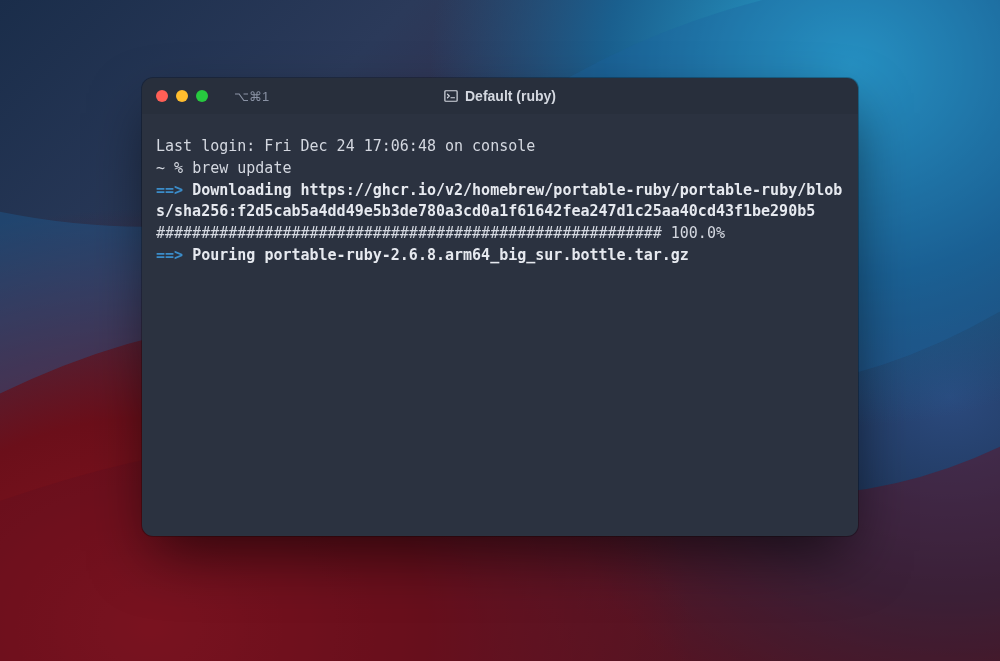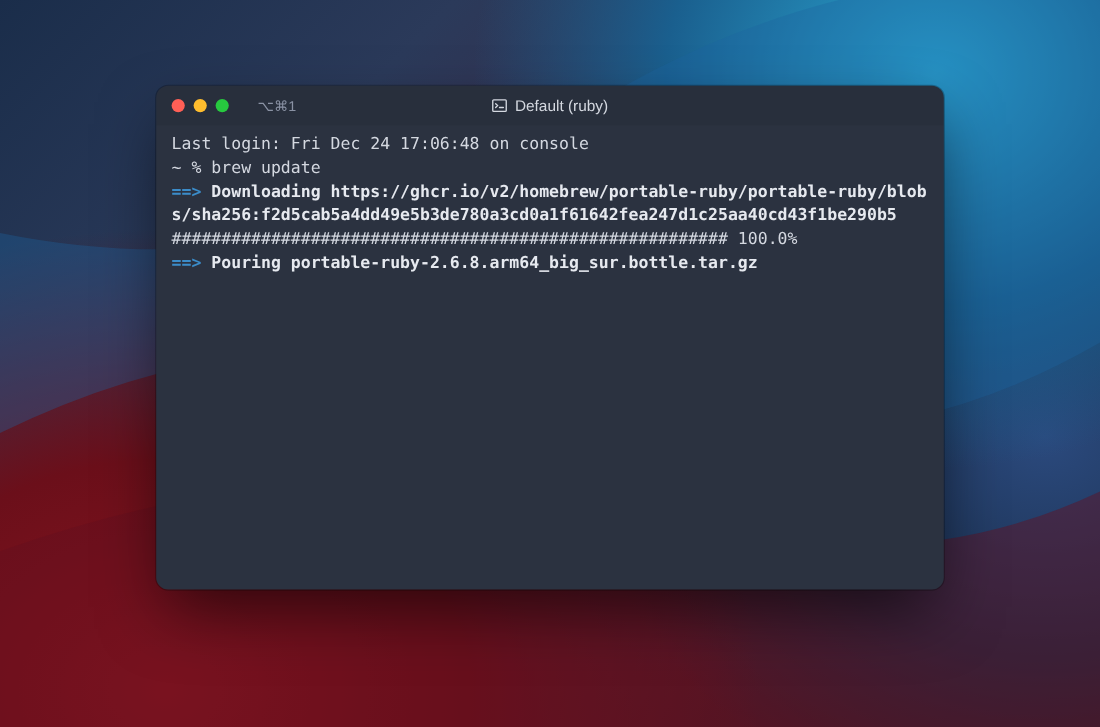--- a/index.html
+++ b/index.html
@@ -44,32 +44,33 @@
       color: #8a92a4;
       font-size: 13px;
       font-weight: 500;
     }
     .title-center {
       position: absolute;
       left: 50%; transform: translateX(-50%);
       display: flex; align-items: center; gap: 7px;
       color: #d4d8e0;
       font-size: 14px;
-      font-weight: 400;
+      font-weight: 700;
     }
     .title-center svg { width: 14px; height: 14px; fill: #d4d8e0; }
     .term-body {
       flex: 1;
       padding: 6px 14px 14px;
       font-family: "SF Mono", ui-monospace, Menlo, Consolas, monospace;
       font-size: 15px;
       line-height: 1.45;
       color: #d4d8e0;
       white-space: pre-wrap;
       word-break: break-all;
+      margin-top: 16px;
     }
     .arrow { color: #3b8cc9; font-weight: bold; }
     .bold { font-weight: bold; color: #e6e9ef; }
   </style>
 </head>
 <body>
 
 <svg class="bg-curve" viewBox="0 0 1000 661" preserveAspectRatio="none">
   <path d="M -50 420 Q 250 250 550 360 Q 800 450 1050 280 L 1050 -20 Q 750 -50 500 120 Q 250 280 -50 200 Z" fill="rgba(30,100,160,0.35)"></path>
   <path d="M -50 520 Q 300 380 620 470 Q 850 540 1050 420 L 1050 700 L -50 700 Z" fill="rgba(100,15,30,0.45)"></path>

